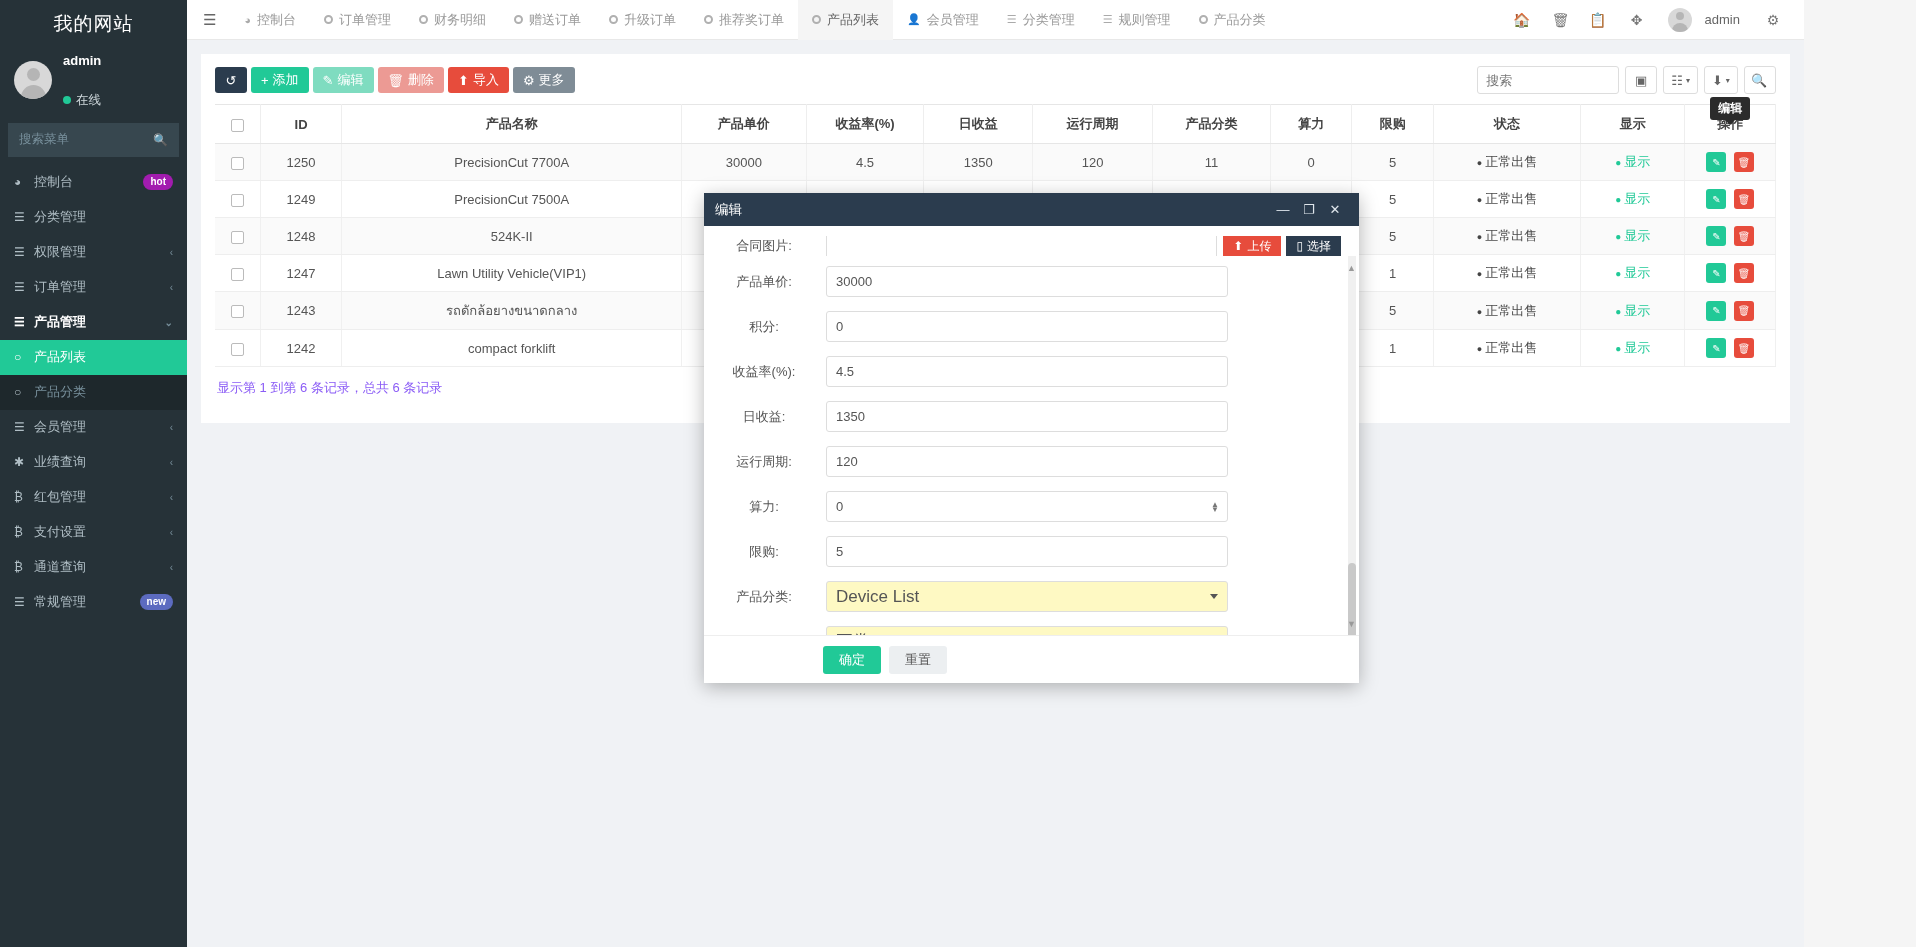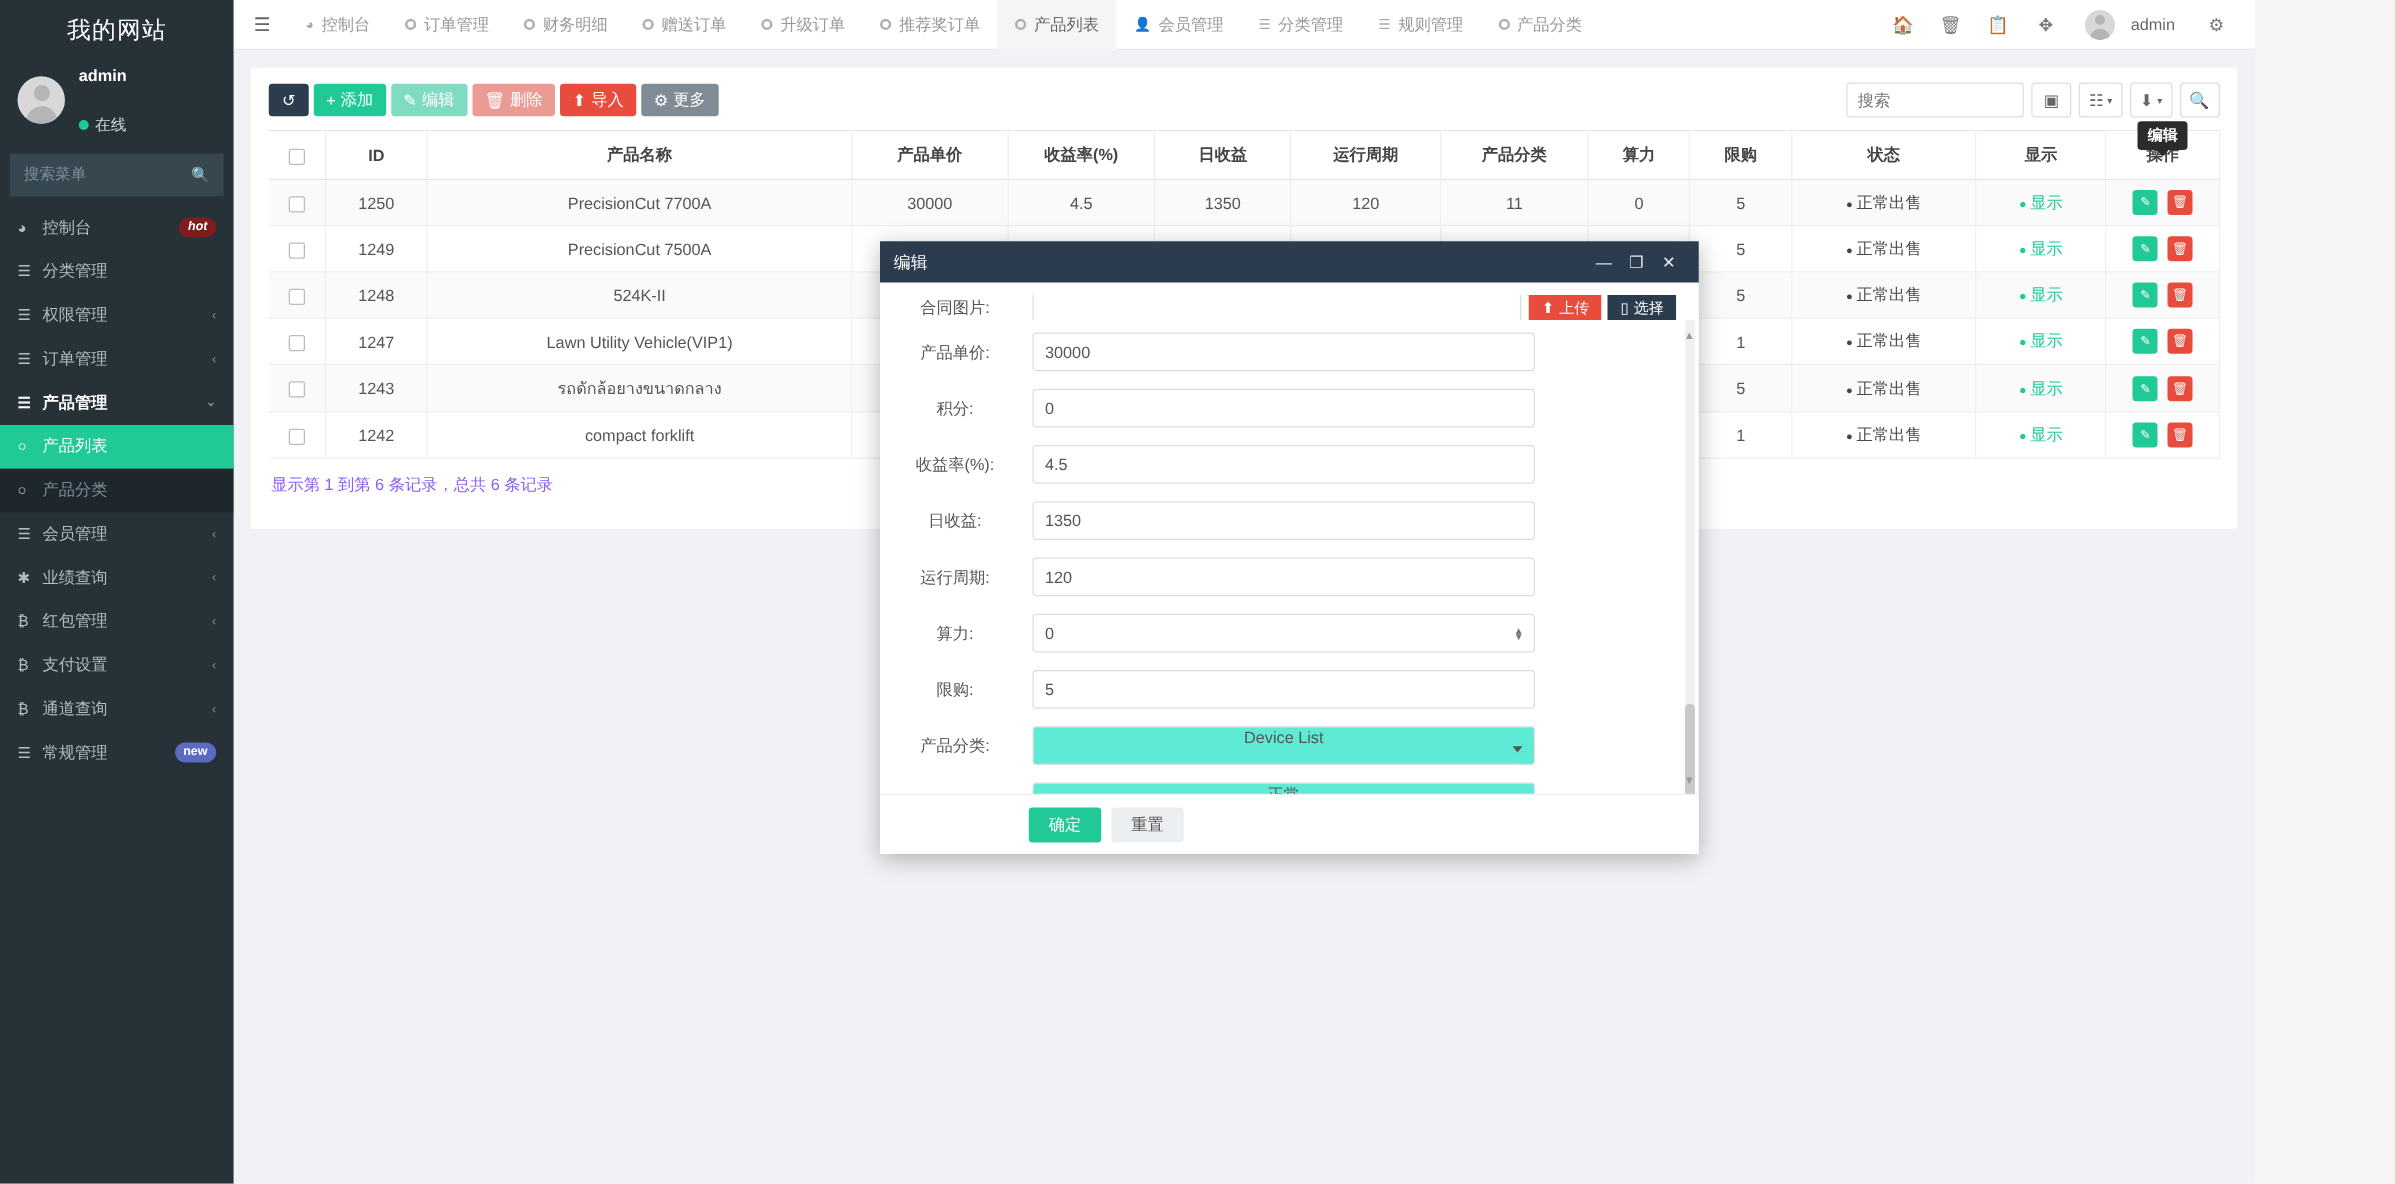--- a/index.html
+++ b/index.html
@@ -63,21 +63,21 @@
   .menu-item .mi-caret { font-size: 10px; color: #78909c; }
   .menu-item.parent-open { color: #fff; font-weight: bold; }
   .menu-item.parent-open .mi-icon { color: #fff; }
   .menu-item.active { background: #21c997; color: #fff; }
   .menu-item.active .mi-icon { color: #fff; }
   .menu-item.sub { background: #1e282c; color: #78909c; padding-left: 14px; }
   .badge {
     font-size: 10px; border-radius: 9px; padding: 2px 7px; color: #fff; font-weight: bold;
     line-height: 1.2;
   }
-  .badge.hot { background: #7f1d1d; font-style: italic; }
+  .badge.hot { background: #a21caf; }
   .badge.new { background: #5c6bc0; }
 
   
   .main { flex: 1; height: 947px; background: #f0f2f5; position: relative; overflow: hidden; }
   .topbar {
     height: 40px; background: #fff; display: flex; align-items: center;
     border-bottom: 1px solid #e8e8e8; position: relative;
   }
   .hamburger { padding: 0 14px 0 16px; color: #666; font-size: 15px; cursor: pointer; }
   .topnav { display: flex; align-items: center; height: 40px; }
@@ -208,22 +208,22 @@
     width: 112px; text-align: center; padding-right: 12px; color: #555; font-size: 13px;
     flex: none; white-space: nowrap;
   }
   .f-ctl { flex: 1; max-width: 402px; position: relative; }
   .f-input {
     width: 100%; height: 31px; border: 1px solid #ddd; border-radius: 3px;
     padding: 0 9px; font-size: 13px; color: #555; font-family: inherit; outline: none; background: #fff;
   }
   .f-select {
     width: 100%; height: 31px; border: 1px solid #ddd; border-radius: 3px;
-    padding: 0 9px; font-size: 13px; color: #555; font-family: inherit; outline: none;
-    background: #5eead4; display: flex; align-items: center; flex-direction: column;
+    padding: 0 9px; font-size: 17px; color: #555; font-family: inherit; outline: none;
+    background: #fef9c3; display: flex; align-items: center;
   }
   .f-select .caret {
     margin-left: auto; width: 0; height: 0; border-left: 4px solid transparent;
     border-right: 4px solid transparent; border-top: 5px solid #555;
   }
   .spinner {
     position: absolute; right: 9px; top: 50%; transform: translateY(-50%);
     display: flex; flex-direction: column; line-height: 5px; color: #777; font-size: 8px;
   }
   .row-clip { overflow: hidden; height: 20px; }

